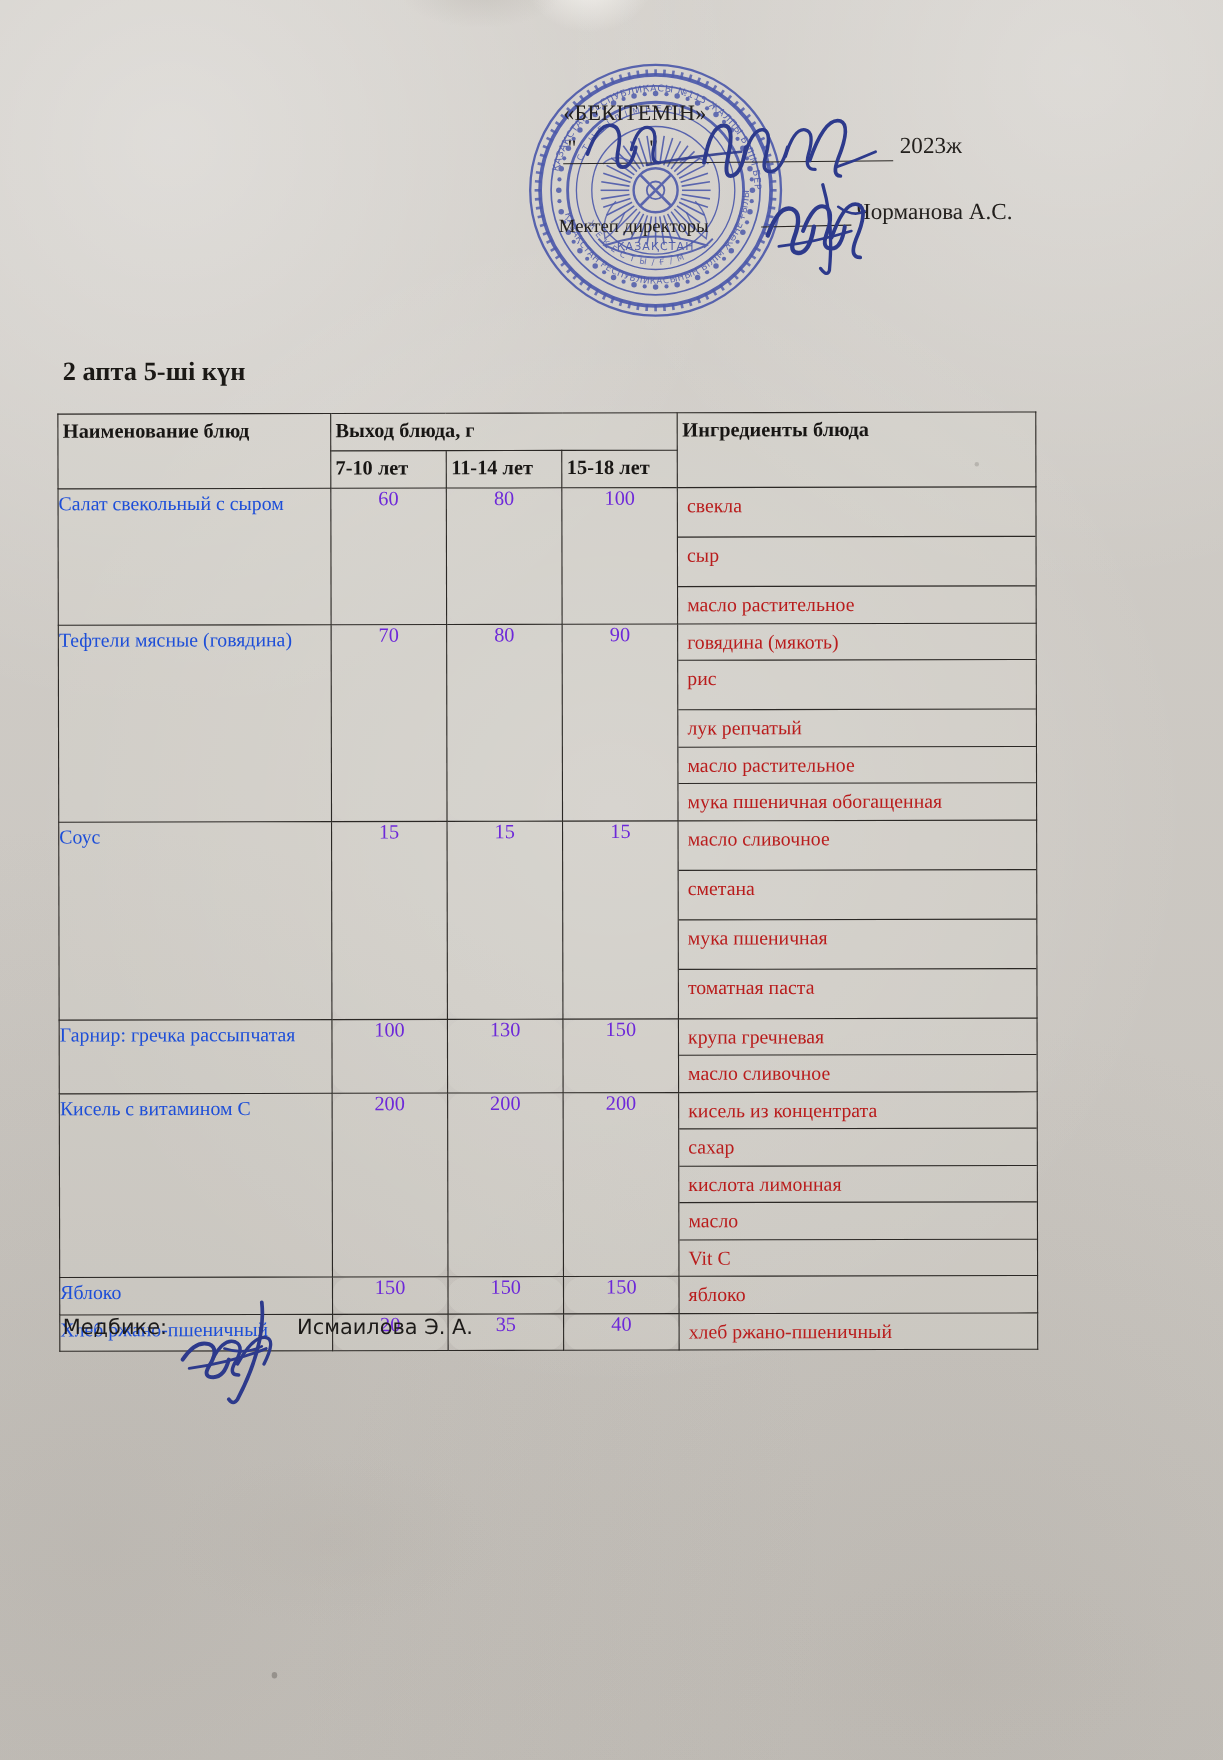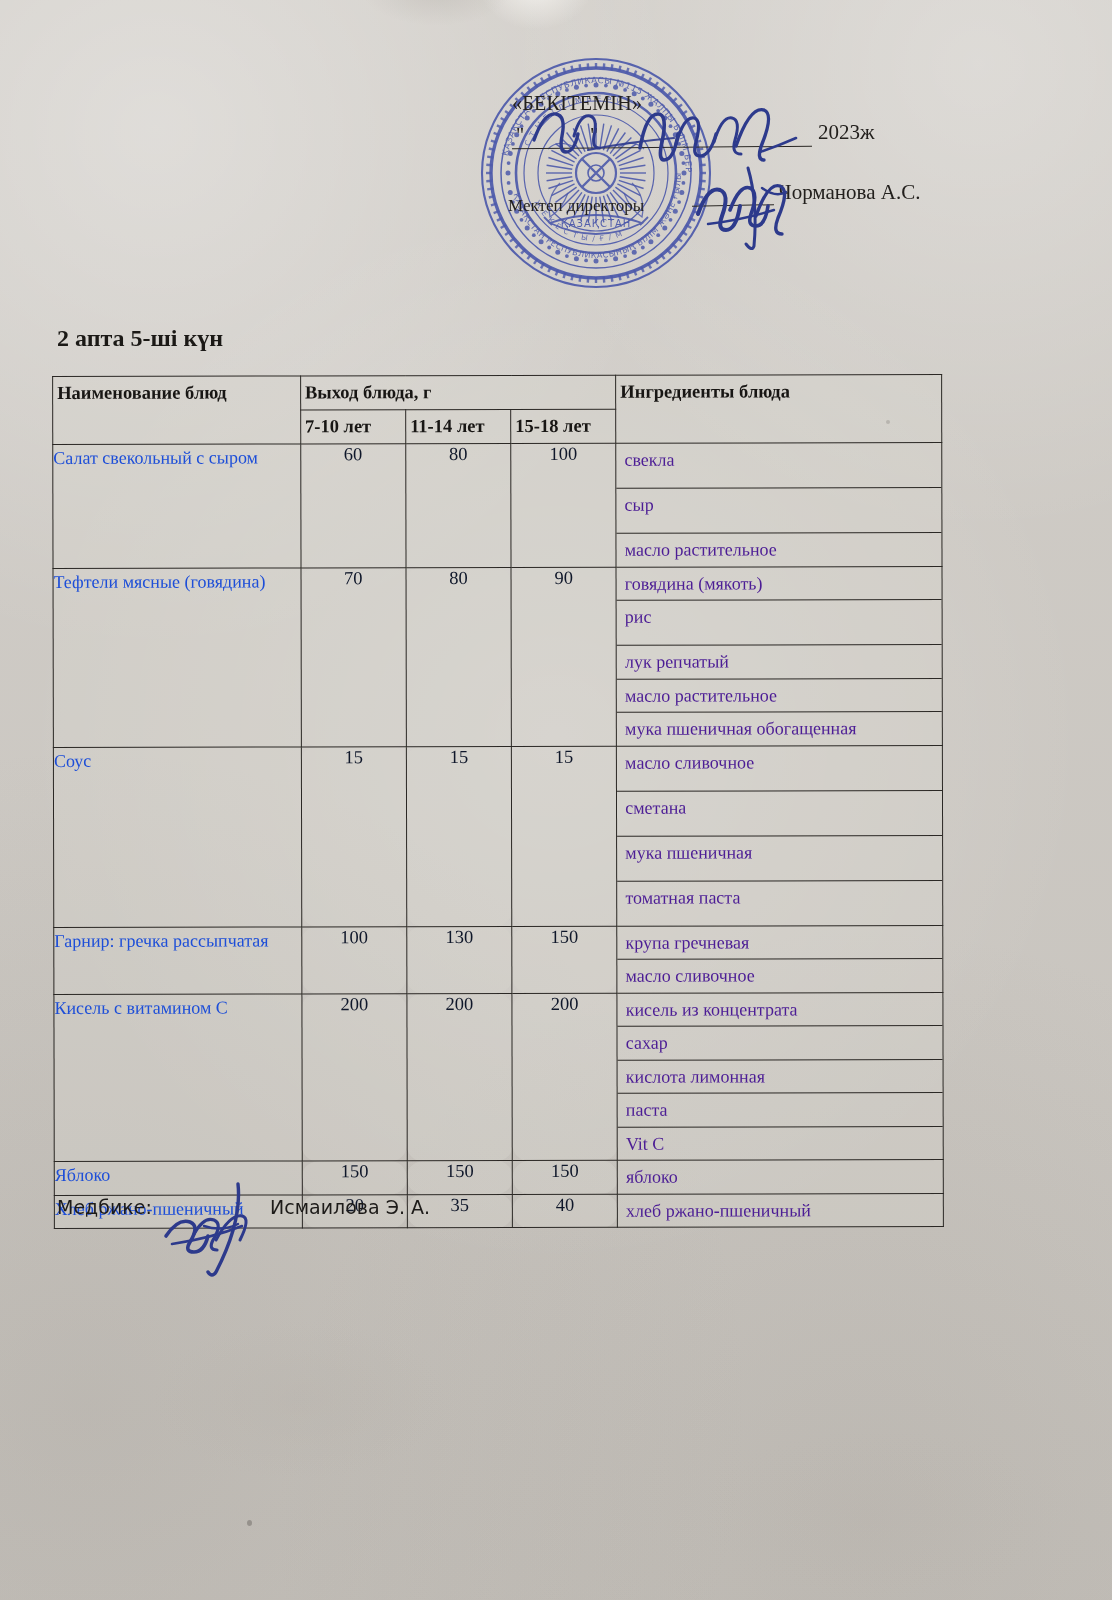--- a/index.html
+++ b/index.html
@@ -103,27 +103,27 @@
   th.c-name{width:252px;font-size:19px;}
   th.c-out{font-size:19px;}
   th.c-age{width:104px;font-size:18px;padding:5px 2px;margin-left:32px;}
   th.c-ing{width:340px;font-size:19px;}
 
   td.dish{
     font-size:18px;color:#1d4ed8;
     padding:7px 4px 7px 7px;line-height:1.55;
   }
   td.qty{
-    font-size:18.5px;color:#0f172a;
+    font-size:18.5px;color:#6d28d9;
     text-align:center;padding:7px 4px 0 4px;border-radius:16px;
   }
   td.ing-cell{padding:0;}
   ul.ing-list{list-style:none;margin:0;padding:0;}
   ul.ing-list li{
-    font-size:18px;color:#4c1d95;
+    font-size:18px;color:#b91c1c;
     padding:5px 6px 5px 8px;
     border-bottom:1.3px solid #2b2825;
     line-height:1.25;
     position:relative;
   }
   ul.ing-list li:last-child{border-bottom:none;}
   
   li.h-sm{min-height:22px;}
   li.h-md{min-height:34px;}
 
@@ -501,21 +501,21 @@
       <tr>
         <td class="dish">Кисель с витамином С</td>
         <td class="qty">200</td>
         <td class="qty">200</td>
         <td class="qty">200</td>
         <td class="ing-cell">
           <ul class="ing-list">
             <li class="ing-item h-sm">кисель из концентрата</li>
             <li class="ing-item h-sm">сахар</li>
             <li class="ing-item h-sm">кислота лимонная</li>
-            <li class="ing-item h-sm">паста</li>
+            <li class="ing-item h-sm">масло</li>
             <li class="ing-item h-sm">Vit C</li>
           </ul>
         </td>
       </tr>
       <tr>
         <td class="dish">Яблоко</td>
         <td class="qty">150</td>
         <td class="qty">150</td>
         <td class="qty">150</td>
         <td class="ing-cell">

